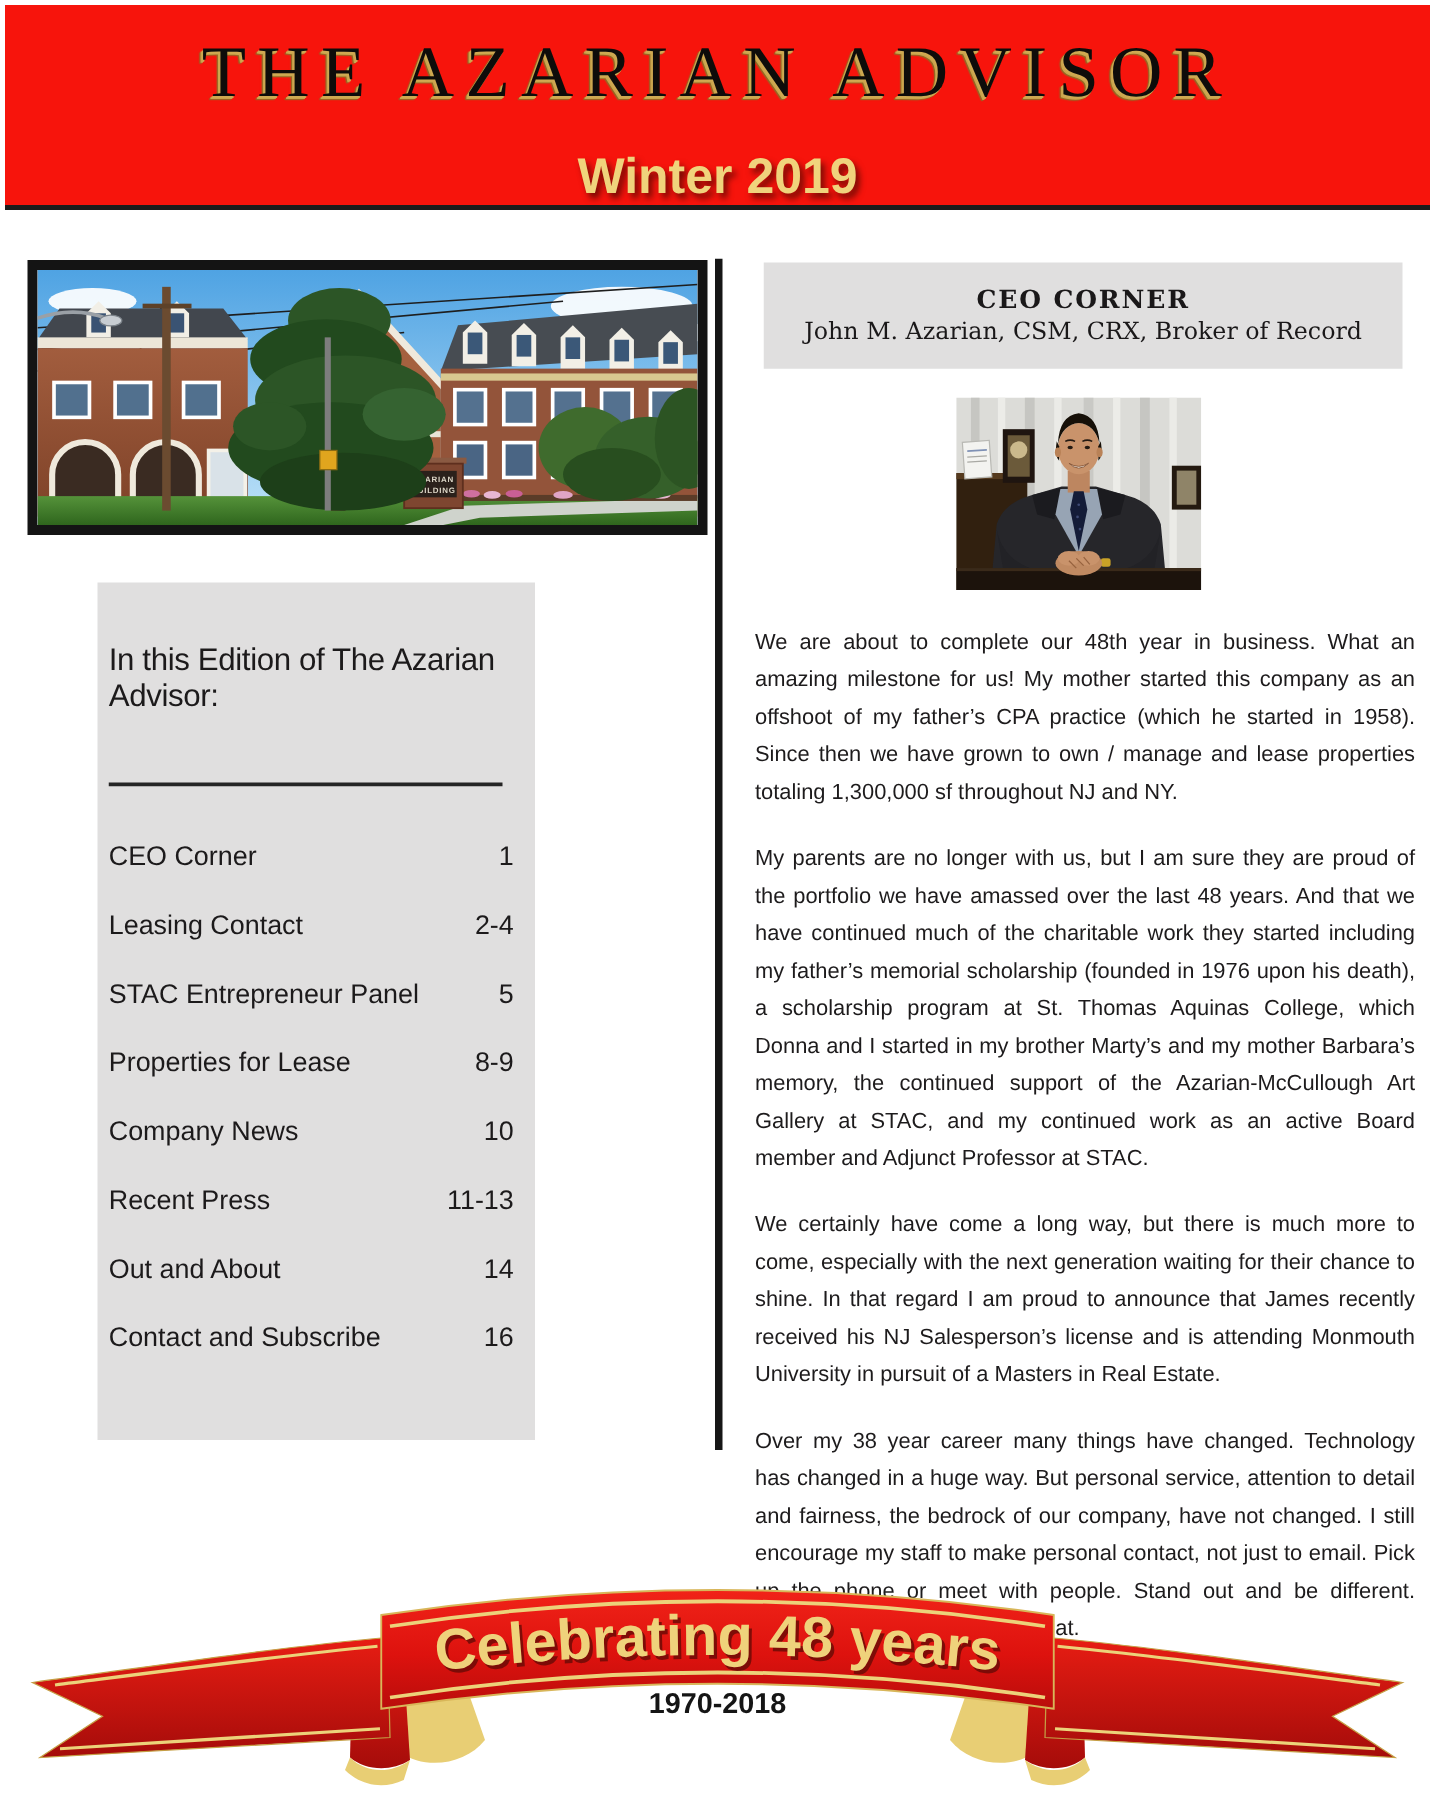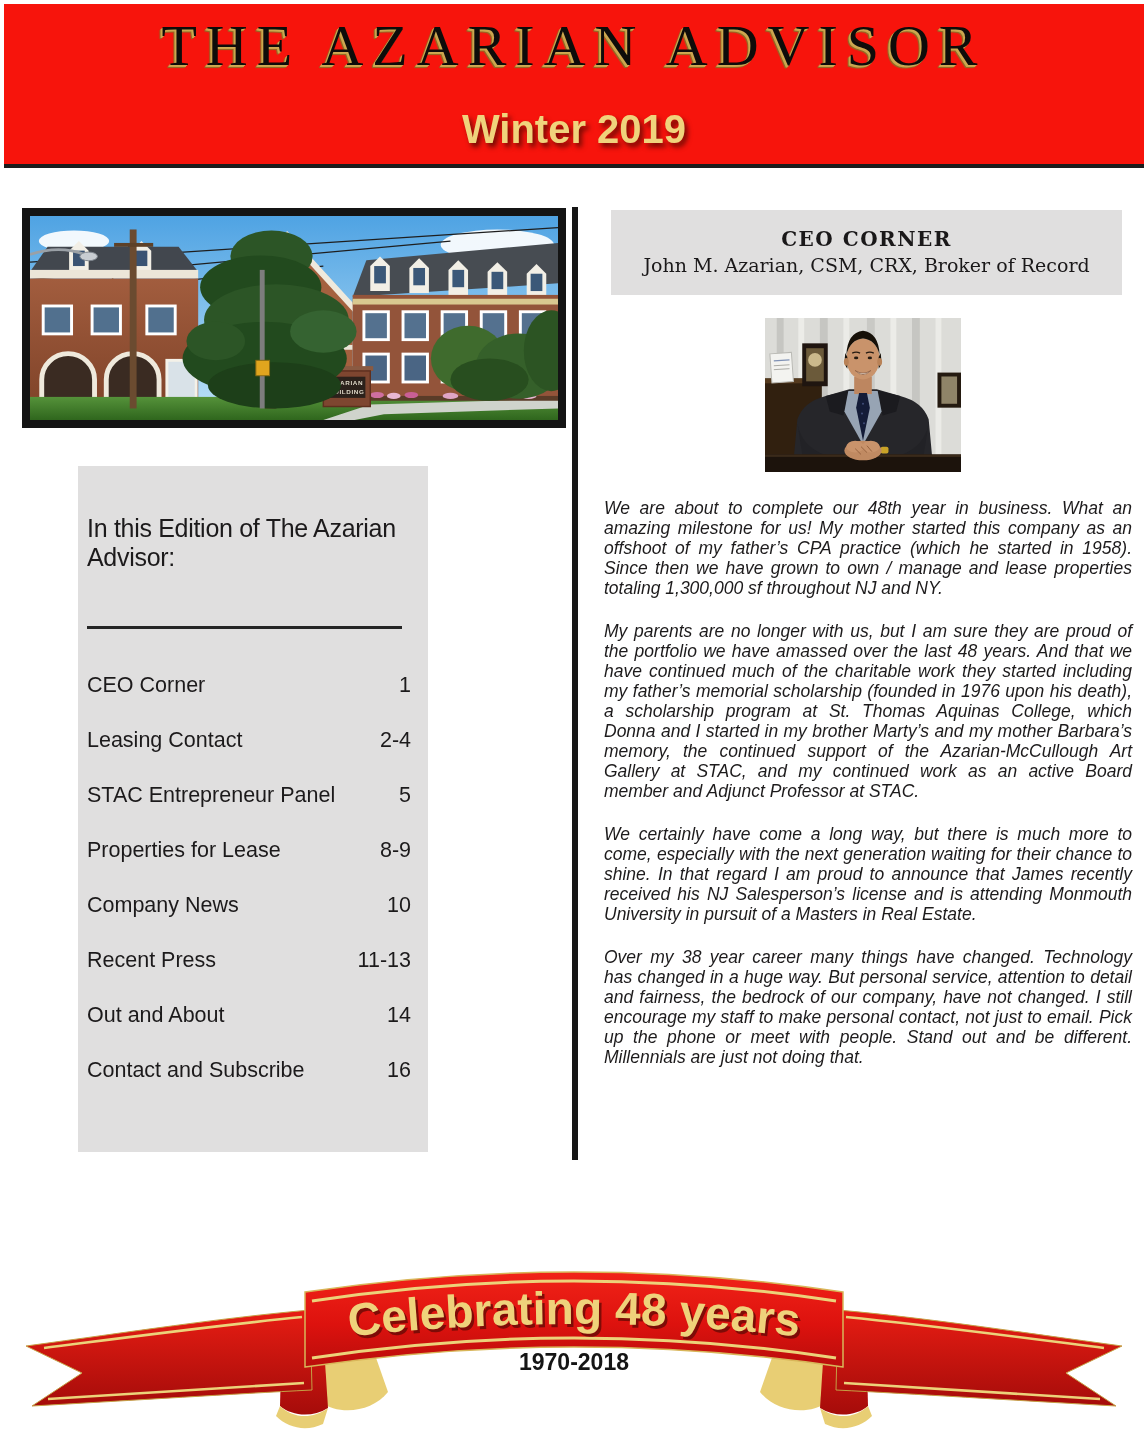--- a/index.html
+++ b/index.html
@@ -9,21 +9,21 @@
     background:#ffffff; overflow:hidden;
     font-family:"Liberation Sans", sans-serif; color:#1e1c1d;
   }
 
   
   .masthead {
     position:absolute; left:4px; top:4px; width:1140px; height:164px;
     background:#f7140c; border-bottom:4px solid #1c1c1c; text-align:center;
   }
   .masthead-title {
-    padding-top:8px;
+    padding-top:20px;
     font-family:"Liberation Serif", serif; font-weight:normal;
     font-size:58px; letter-spacing:9px; color:#0e0c0a; white-space:nowrap;
     text-shadow:-1px 1px 0 #cfa952, -2px 2px 0 #c9a44c, -3px 3px 1px #8d7026;
   }
   .masthead-issue {
     margin-top:28px; font-size:40px; font-weight:bold; color:#f0d37c;
     text-shadow:3px 4px 5px rgba(70,8,0,0.75);
   }
 
   
@@ -64,22 +64,22 @@
 
   .ceo-photo {
     position:absolute; left:765px; top:318px; width:196px; height:154px;
   }
   .ceo-photo svg { display:block; width:100%; height:100%; }
 
   .article {
     position:absolute; left:604px; top:498px; width:528px;
   }
   .article p {
-    font-size:17.5px; line-height:20px; text-align:justify;
-    color:#1d1b1c; margin-bottom:23px;font-style:italic;
+    font-size:17.5px; line-height:30px; text-align:justify;
+    color:#1d1b1c; margin-bottom:23px;
   }
 
   
   .ribbon-wrap { position:absolute; left:20px; top:1240px; width:1108px; height:200px; }
   .ribbon-wrap svg { display:block; width:100%; height:100%; overflow:visible; }
 </style>
 </head>
 <body>
 
 <div class="page">

